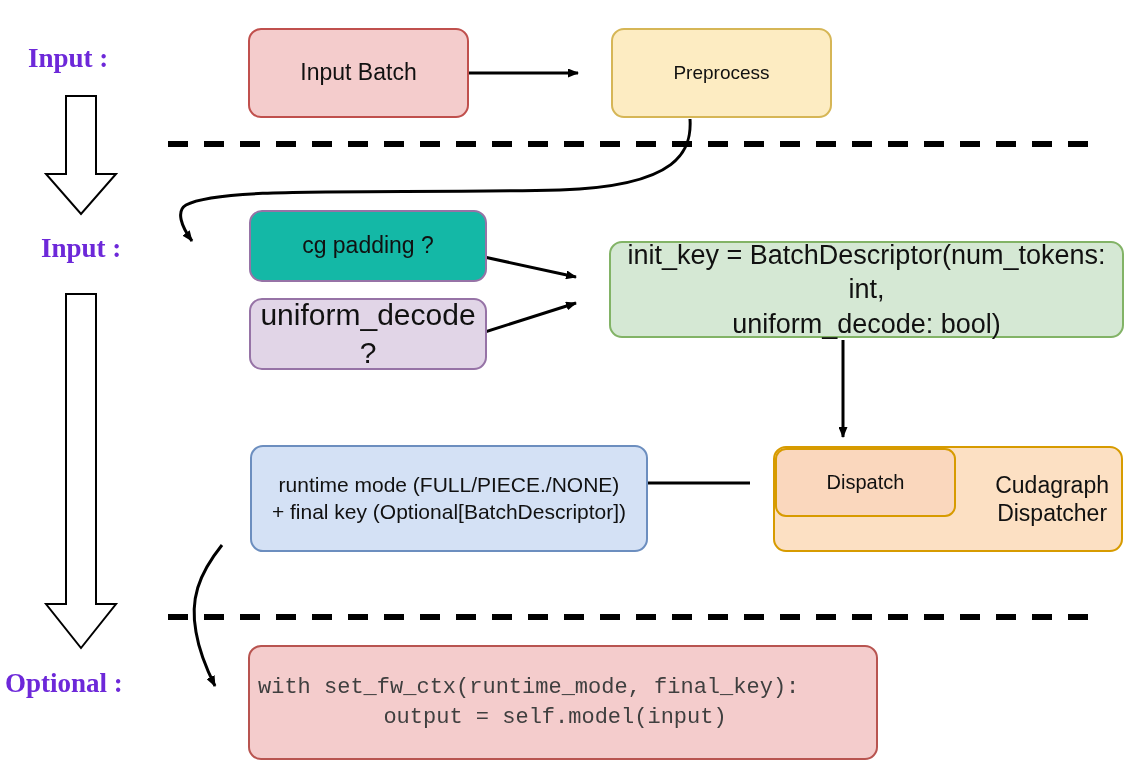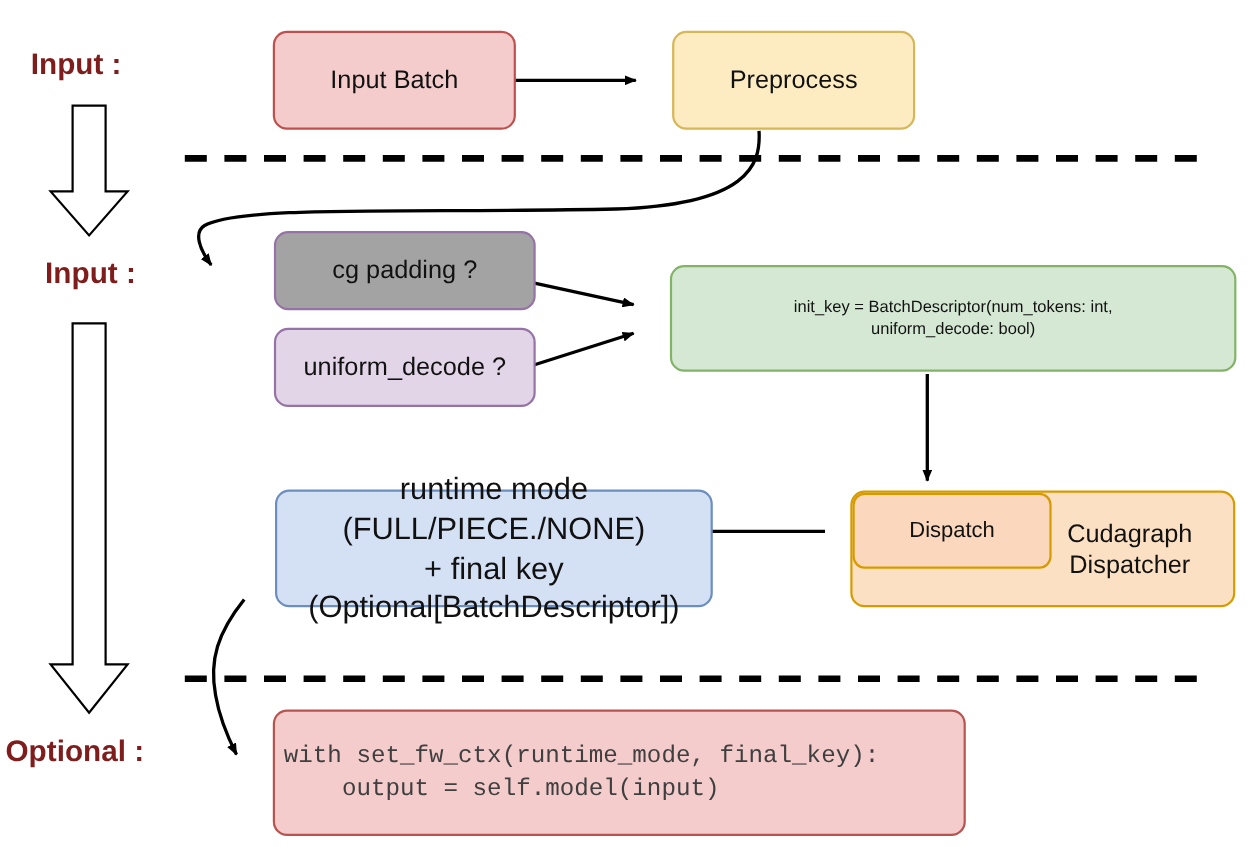--- a/index.html
+++ b/index.html
@@ -19,24 +19,24 @@
   }
   #edges {
     position: absolute;
     left: 0; top: 0;
     width: 1142px;
     height: 770px;
     pointer-events: none;
   }
   .stage-label {
     position: absolute;
-    font-family: Liberation Sans, sans-serif;
+    font-family: Liberation Serif, serif;
     font-weight: bold;
     font-size: 27px;
-    color: #7f1d1d;
+    color: #6d28d9;
     white-space: nowrap;
     letter-spacing: 0px;
   }
   .node {
     position: absolute;
     box-sizing: border-box;
     display: flex;
     align-items: center;
     justify-content: center;
     text-align: center;
@@ -53,72 +53,72 @@
   .n-input-batch {
     left: 225px; top: 28px; width: 221px; height: 90px;
     background: #f4cccc;
     border-color: #c0504d;
     font-size: 23px;
   }
   .n-preprocess {
     left: 588px; top: 28px; width: 221px; height: 90px;
     background: #fdecc2;
     border-color: #d6b656;
-    font-size: 23px;
+    font-size: 19px;
   }
   .n-cg-padding {
     left: 226px; top: 210px; width: 238px; height: 72px;
-    background: #a3a3a3;
+    background: #14b8a6;
     border-color: #9673a6;
     font-size: 23px;
   }
   .n-uniform-decode {
     left: 226px; top: 298px; width: 238px; height: 72px;
     background: #e1d5e7;
     border-color: #9673a6;
-    font-size: 23px;
+    font-size: 30px;
   }
   .n-init-key {
     left: 586px; top: 241px; width: 515px; height: 97px;
     background: #d5e8d4;
     border-color: #82b366;
-    font-size: 15px;
+    font-size: 27px;
   }
   .n-cudagraph-dispatcher {
     left: 750px; top: 446px; width: 350px; height: 106px;
     background: #fce0c3;
     border-color: #d79b00;
     font-size: 23px;
     justify-content: flex-end;
-    padding-right: 37px;
+    padding-right: 12px;
     line-height: 1.22;
   }
   .n-dispatch {
     left: 752px; top: 448px; width: 181px; height: 69px;
     background: #fad7bd;
     border-color: #d79b00;
     font-size: 20px;
     border-radius: 11px;
     text-align: center;
   }
   .n-runtime-mode {
     left: 227px; top: 445px; width: 398px; height: 107px;
     background: #d4e1f5;
     border-color: #6c8ebf;
-    font-size: 28px;
+    font-size: 21px;
   }
   .n-exec-code {
     left: 225px; top: 645px; width: 630px; height: 115px;
     background: #f4cccc;
     border-color: #b85450;
     font-size: 22px;
     font-family: "Liberation Mono", monospace;
     justify-content: flex-start;
     padding-left: 8px;
-    text-align: left;
+    text-align: center;
     white-space: pre;
     line-height: 1.35;
     color: #3f3f3f;
   }
   .lbl-input  { left: 28px;  top: 43px; }
   .lbl-plan   { left: 41px;  top: 233px; }
   .lbl-exec   { left: 5px;   top: 668px; }
 </style>
 </head>
 <body>

